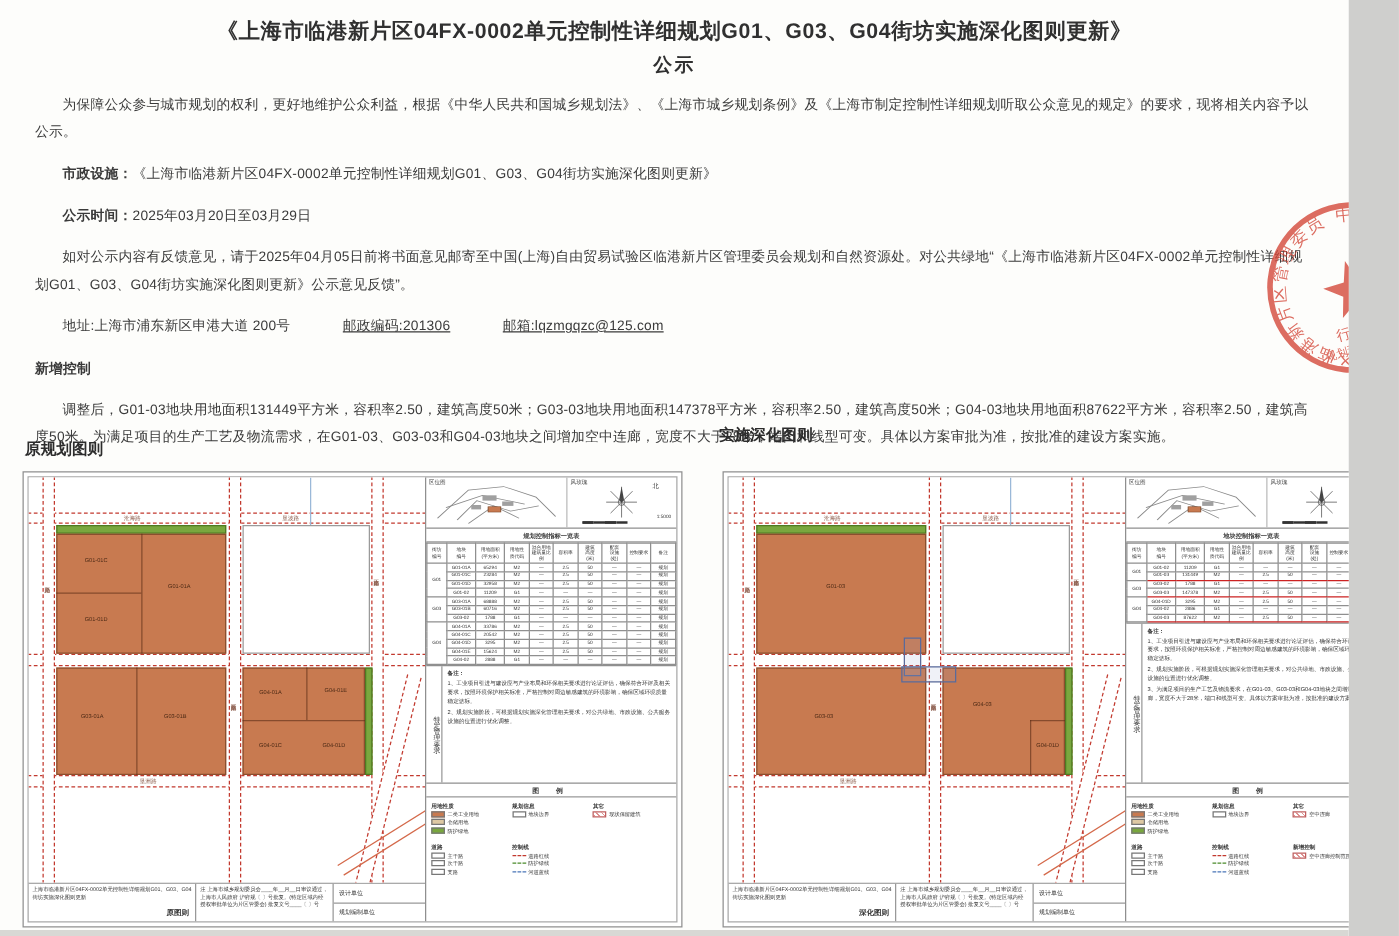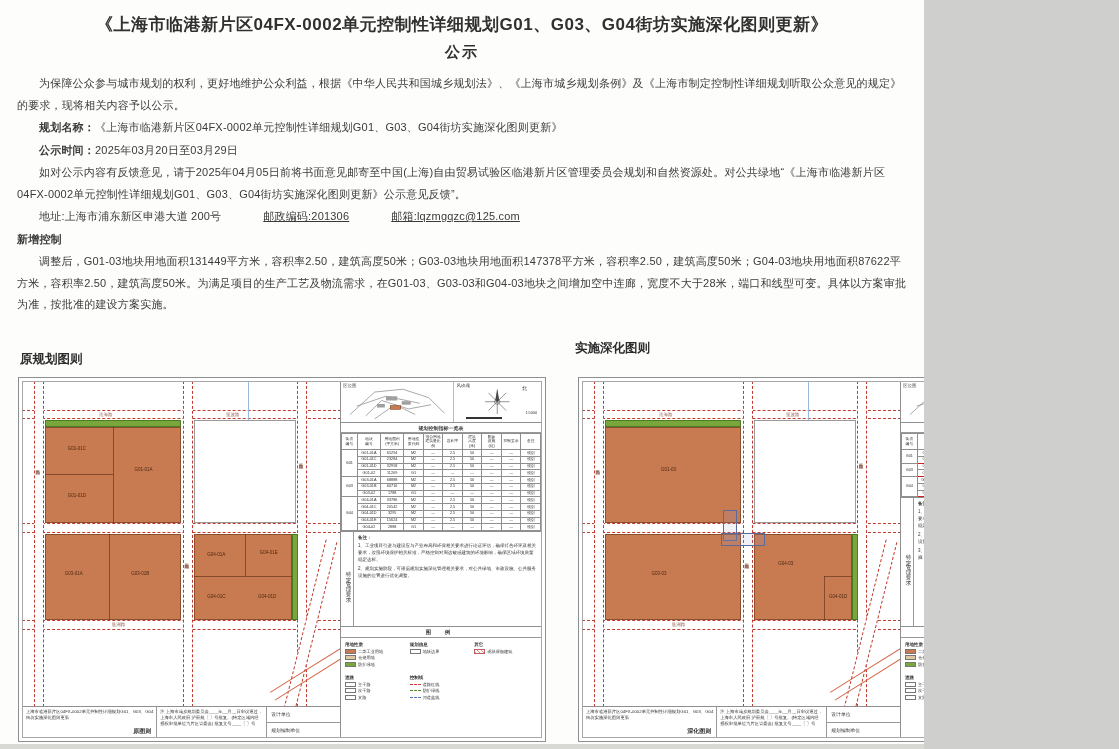--- a/index.html
+++ b/index.html
@@ -1,22 +1,22 @@
 <!DOCTYPE html>
 <html style="--industrial: #c87a50;"><head>
 <meta charset="utf-8">
 <style>
   html,body{margin:0;padding:0;background:#cfcfcd;}
-  .page{position:relative;width:924px;height:749px;background:#fdfdfb;overflow:hidden;
+  .page{position:relative;width:1079px;height:749px;background:#fdfdfb;overflow:hidden;
         font-family:"Liberation Sans","DejaVu Sans",sans-serif;color:#3a3a3a;}
   .page::after{content:"";position:absolute;left:0;right:0;bottom:0;height:5px;background:#d8d8d4;}
   .doc-title{margin:13px 30px 0;text-align:center;font-size:17px;font-weight:bold;color:#303030;letter-spacing:.5px;}
   .doc-subtitle{margin-top:7px;text-align:center;font-size:15px;font-weight:bold;color:#303030;letter-spacing:2px;}
   .intro{margin:11px 16px 0;font-size:11px;line-height:21.5px;letter-spacing:.2px;}
-  .intro p{margin:1px;}
+  .intro p{margin:12px;}
   .ind{text-indent:2em;}
   .lbl-line{padding-left:2em;}
   .lbl-line b{font-weight:bold;}
   .addr .gap{margin-left:42px;text-decoration:underline;}
   .heading{font-weight:bold;}
   
   .seal{position:absolute;left:1002px;top:150px;width:160px;height:160px;transform:rotate(-16deg);opacity:.8;pointer-events:none;}
   
   .sec-label{position:absolute;font-size:12.5px;font-weight:bold;color:#2c2c2c;}
   .sec-label.left{left:20px;top:351px;}
@@ -89,21 +89,21 @@
 </head>
 <body>
 
 <div class="page">
 
   <div class="doc-title">《上海市临港新片区04FX-0002单元控制性详细规划G01、G03、G04街坊实施深化图则更新》</div>
   <div class="doc-subtitle">公示</div>
 
   <div class="intro">
     <p class="ind">为保障公众参与城市规划的权利，更好地维护公众利益，根据《中华人民共和国城乡规划法》、《上海市城乡规划条例》及《上海市制定控制性详细规划听取公众意见的规定》的要求，现将相关内容予以公示。</p>
-    <p class="lbl-line"><b>规划名称：</b><span>《上海市临港新片区04FX-0002单元控制性详细规划G01、G03、G04街坊实施深化图则更新》</span></p>
+    <p class="lbl-line"><b>市政设施：</b><span>《上海市临港新片区04FX-0002单元控制性详细规划G01、G03、G04街坊实施深化图则更新》</span></p>
     <p class="lbl-line"><b>公示时间：</b><span>2025年03月20日至03月29日</span></p>
     <p class="ind">如对公示内容有反馈意见，请于2025年04月05日前将书面意见邮寄至中国(上海)自由贸易试验区临港新片区管理委员会规划和自然资源处。对公共绿地“《上海市临港新片区04FX-0002单元控制性详细规划G01、G03、G04街坊实施深化图则更新》公示意见反馈”。</p>
     <p class="lbl-line addr"><span>地址:上海市浦东新区申港大道 200号</span><span class="gap">邮政编码:201306</span><span class="gap">邮箱:lqzmgqzc@125.com</span></p>
     <p class="heading">新增控制</p>
     <p class="ind">调整后，G01-03地块用地面积131449平方米，容积率2.50，建筑高度50米；G03-03地块用地面积147378平方米，容积率2.50，建筑高度50米；G04-03地块用地面积87622平方米，容积率2.50，建筑高度50米。为满足项目的生产工艺及物流需求，在G01-03、G03-03和G04-03地块之间增加空中连廊，宽度不大于28米，端口和线型可变。具体以方案审批为准，按批准的建设方案实施。</p>
   </div>
 
   <div class="seal">
     <svg viewBox="0 0 160 160">
       <defs>

